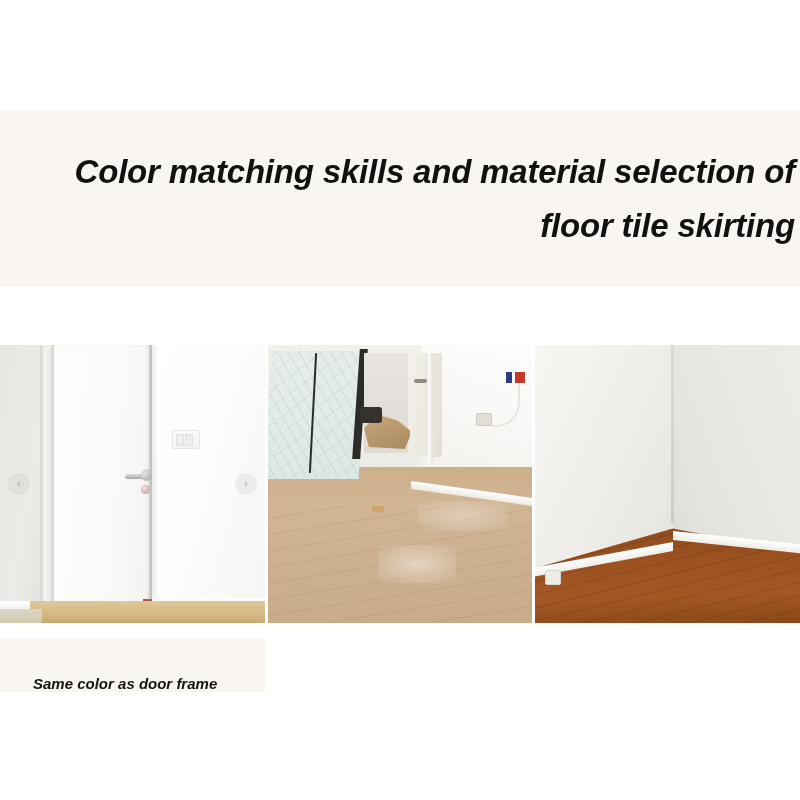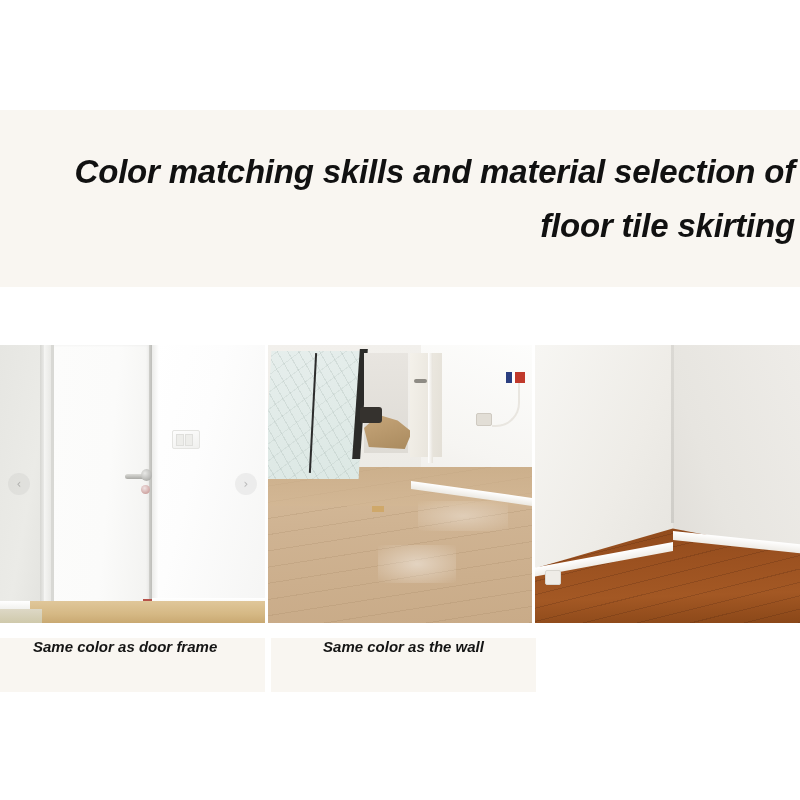--- a/index.html
+++ b/index.html
@@ -306,21 +306,21 @@
     left: 0;
     top: 638px;
     width: 800px;
     height: 54px;
     display: flex;
   }
   .caption-cell {
     height: 54px;
     background: #f9f6f1;
     display: flex;
-    align-items: flex-start;
+    align-items: flex-end;
   }
   .cap-1 { width: 265px; justify-content: flex-start; padding-left: 33px; box-sizing: border-box; }
   .cap-gap { width: 3px; background: #ffffff; }
   .cap-2 { width: 264px; justify-content: center; }
   .cap-3 { width: 265px; justify-content: center; }
   .caption-text {
     font-family: "Liberation Sans", sans-serif;
     font-weight: bold;
     font-style: italic;
     font-size: 15px;
@@ -403,16 +403,13 @@
   </div>
 
 </div>
 
 <div class="captions">
   <div class="caption-cell cap-1">
     <span class="caption-text">Same color as door frame</span>
   </div>
   <div class="cap-gap"></div>
   <div class="cap-gap"></div>
-  <div class="caption-cell cap-3">
-    <span class="caption-text">Same color as the wall</span>
-  </div>
 </div>
 
 </body></html>

